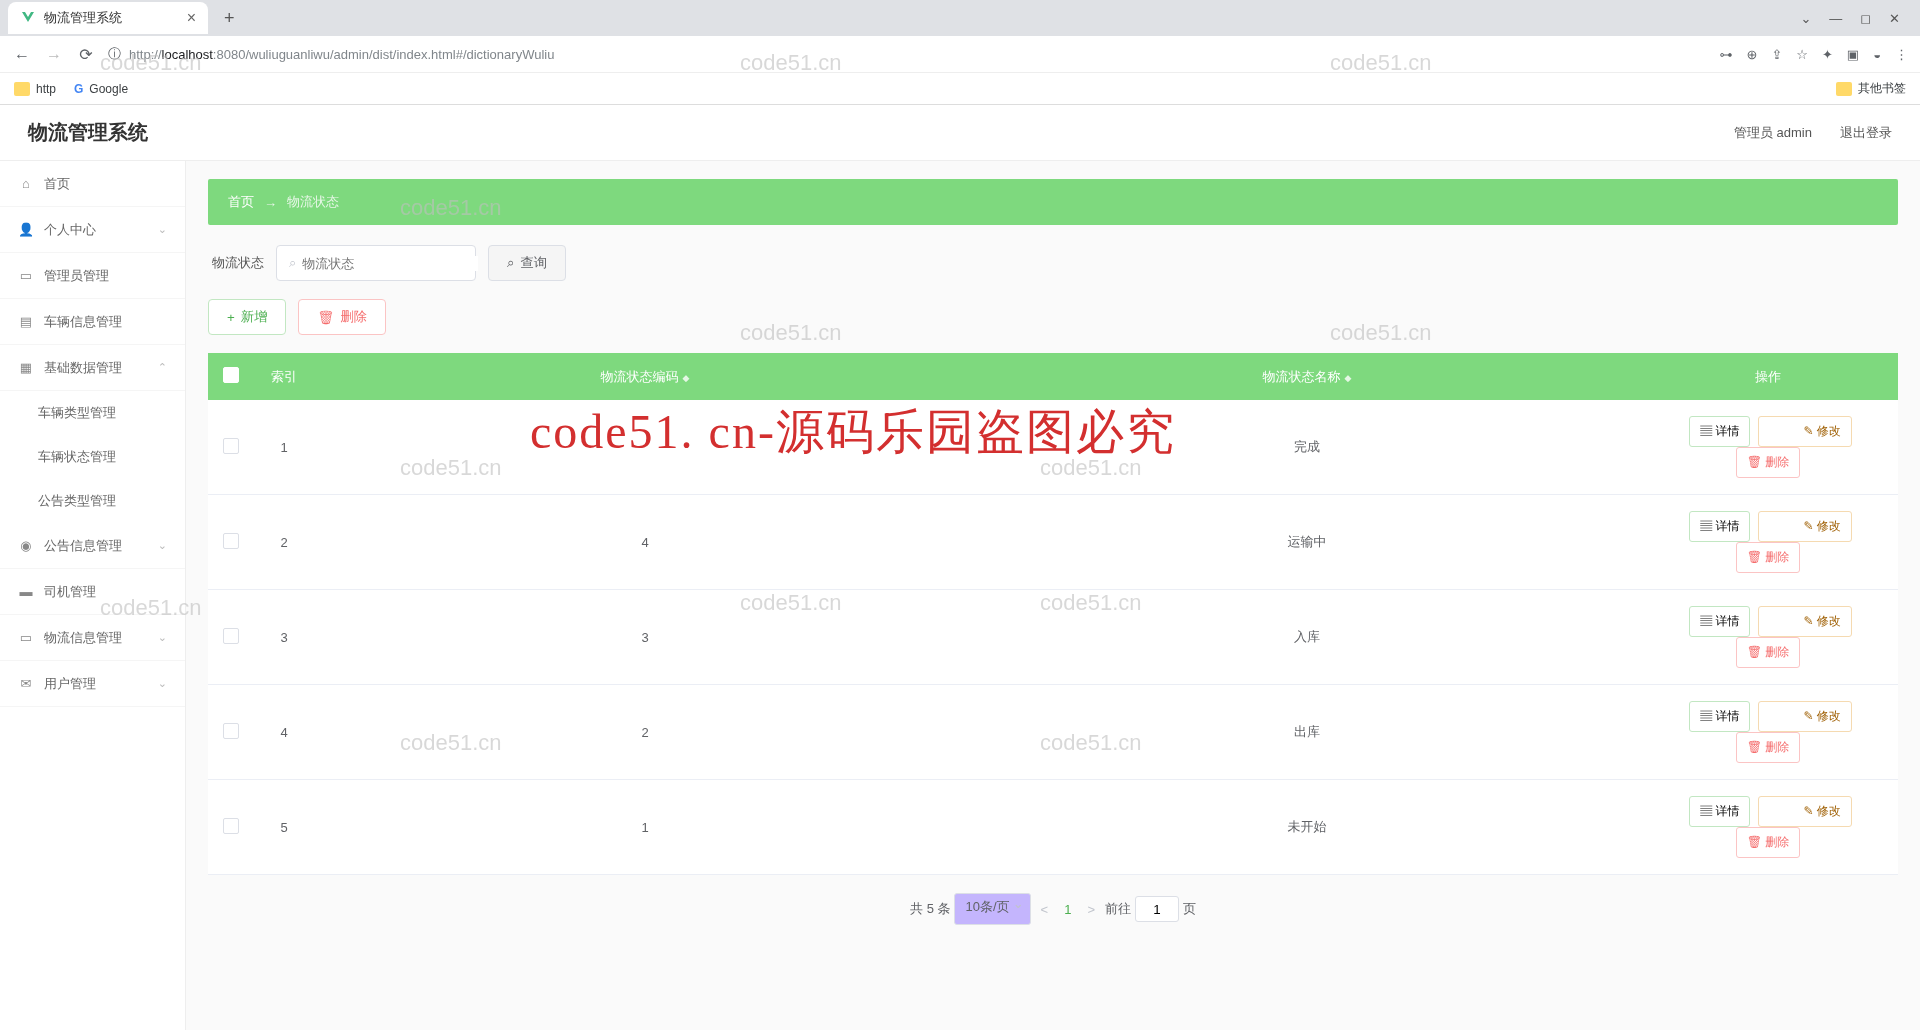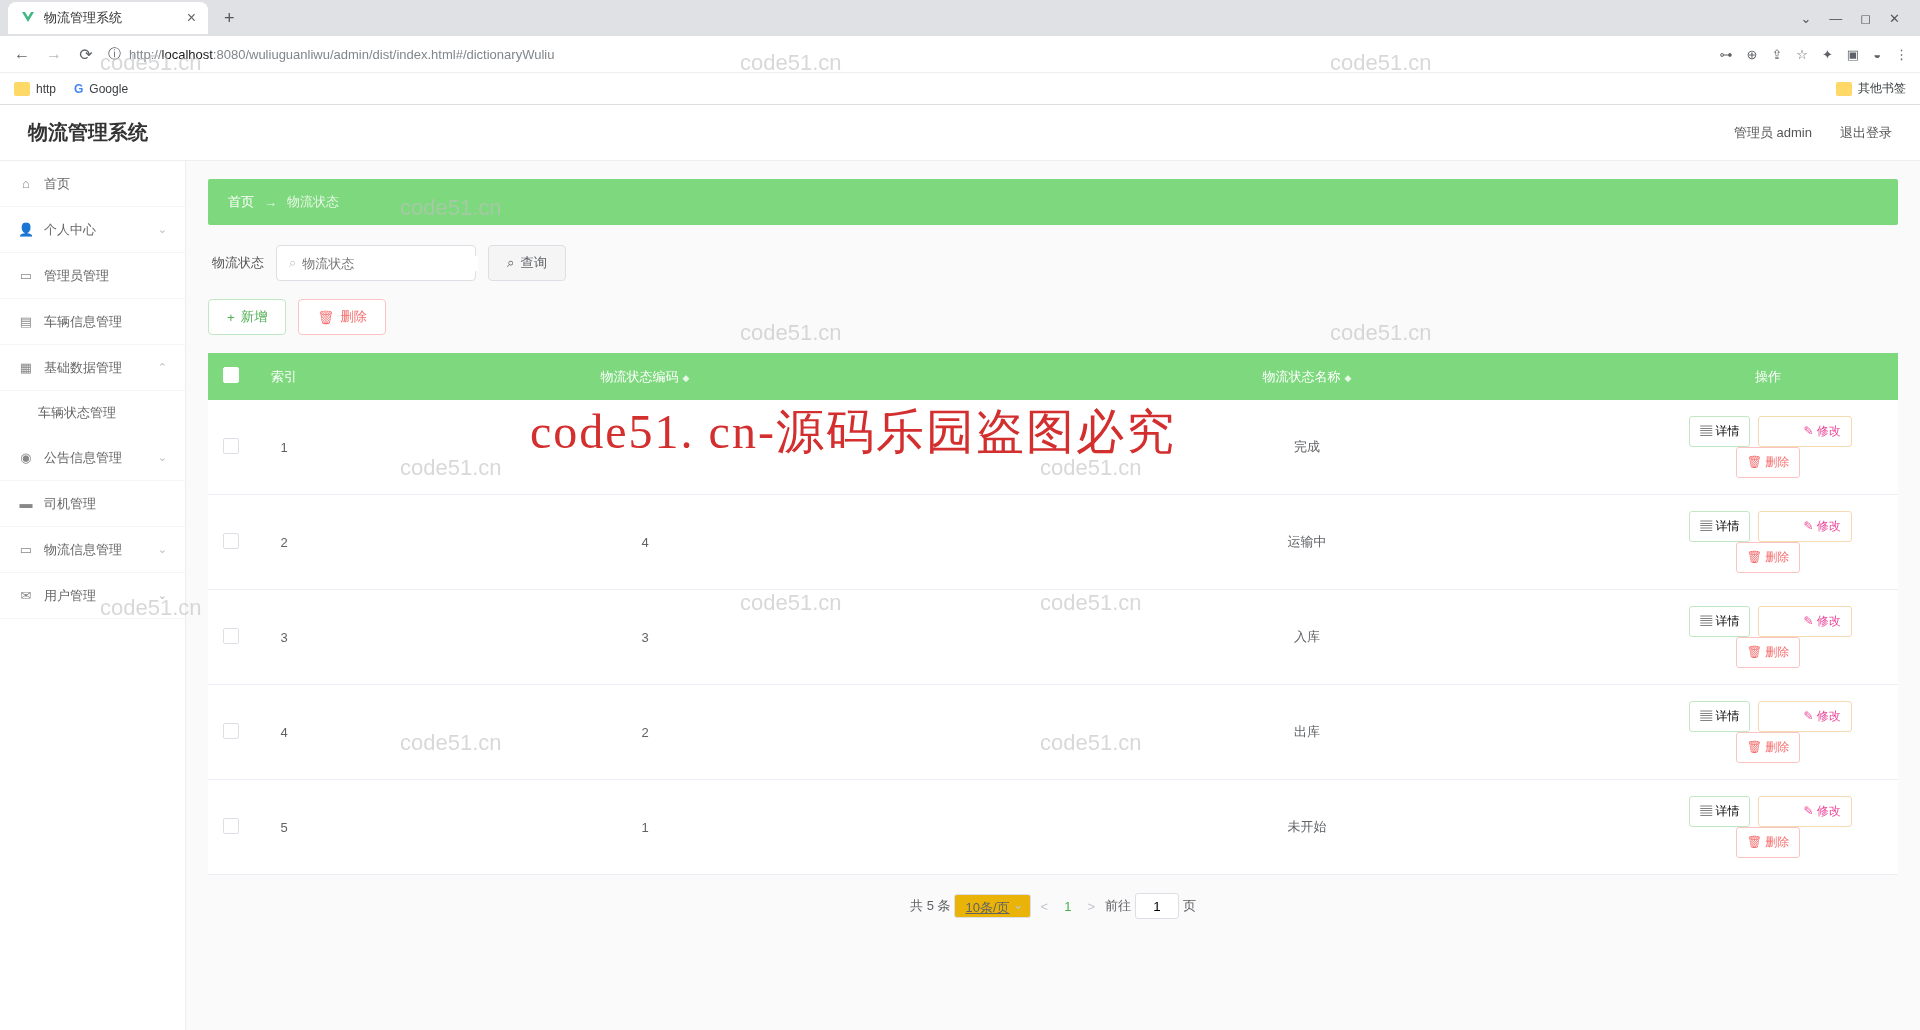--- a/index.html
+++ b/index.html
@@ -47,24 +47,24 @@
 .action-row { display:flex; gap:12px; margin-bottom:18px; }
 .btn-add { color:#4caf50; border-color:#c2e7c2; }
 .btn-del { color:#f56c6c; border-color:#fbc4c4; }
 .table { width:100%; background:#fff; border-collapse:collapse; }
 .table th { background:#7ed97e; color:#fff; font-weight:500; padding:14px 10px; font-size:13px; }
 .table td { padding:16px 10px; text-align:center; border-bottom:1px solid #ebeef5; color:#606266; }
 .chk { width:16px; height:16px; border:1px solid #dcdfe6; border-radius:2px; display:inline-block; background:#fff; cursor:pointer; }
 .chk.head { border-color:#fff; }
 .op-btn { display:inline-flex; align-items:center; gap:4px; padding:6px 10px; border:1px solid; border-radius:3px; font-size:12px; margin:0 4px; cursor:pointer; background:#fff; }
 .op-detail { color:#000000; border-color:#c2e7c2;margin-left:9px; }
-.op-edit { color:#ec4899; border-color:#f5dab1;padding-left:44px; }
+.op-edit { color:#a16207; border-color:#f5dab1;padding-left:44px; }
 .op-del { color:#f56c6c; border-color:#fbc4c4; }
 .pagination { display:flex; align-items:center; justify-content:center; gap:4px; padding:18px 0; color:#606266; font-size:13px; }
-.page-select { border:1px solid #dcdfe6; border-radius:3px; padding:4px 20px 0 10px; position:relative; background:#eab308;text-decoration:underline; }
+.page-select { border:1px solid #dcdfe6; border-radius:3px; padding:4px 20px 8px 10px; position:relative; background:#c4b5fd; }
 .page-select::after { content:"⌄"; position:absolute; right:6px; top:2px; color:#c0c4cc; }
 .page-nav { color:#c0c4cc; cursor:pointer; padding:0 6px; }
 .page-num { color:#4caf50; font-weight:500; padding:0 6px; }
 .page-input { width:44px; height:26px; border:1px solid #dcdfe6; border-radius:3px; text-align:center; }
 .watermark { position:absolute; color:#bfbfbf; font-size:22px; pointer-events:none; opacity:.6; font-family:Arial; }
 .big-wm { position:absolute; color:#d32f2f; font-size:48px; pointer-events:none; font-family:"SimSun",serif; letter-spacing:2px; }
 svg { display:block; }
 th .sort { font-size:9px; margin-left:4px; opacity:.8; }
 </style>
 </head>
@@ -149,21 +149,23 @@
         </div>
       <div class="menu-item">
           <span class="menu-icon">▤</span>
           <span>车辆信息管理</span>
         </div>
       <div class="menu-item">
           <span class="menu-icon">▦</span>
           <span>基础数据管理</span>
           <span class="arrow">⌃</span>
         </div>
+      <div class="sub-item">车辆类型管理</div>
       <div class="sub-item">车辆状态管理</div>
+      <div class="sub-item">公告类型管理</div>
       <div class="menu-item">
           <span class="menu-icon">◉</span>
           <span>公告信息管理</span>
           <span class="arrow">⌄</span>
         </div>
       <div class="menu-item">
           <span class="menu-icon">▬</span>
           <span>司机管理</span>
         </div>
       <div class="menu-item">

